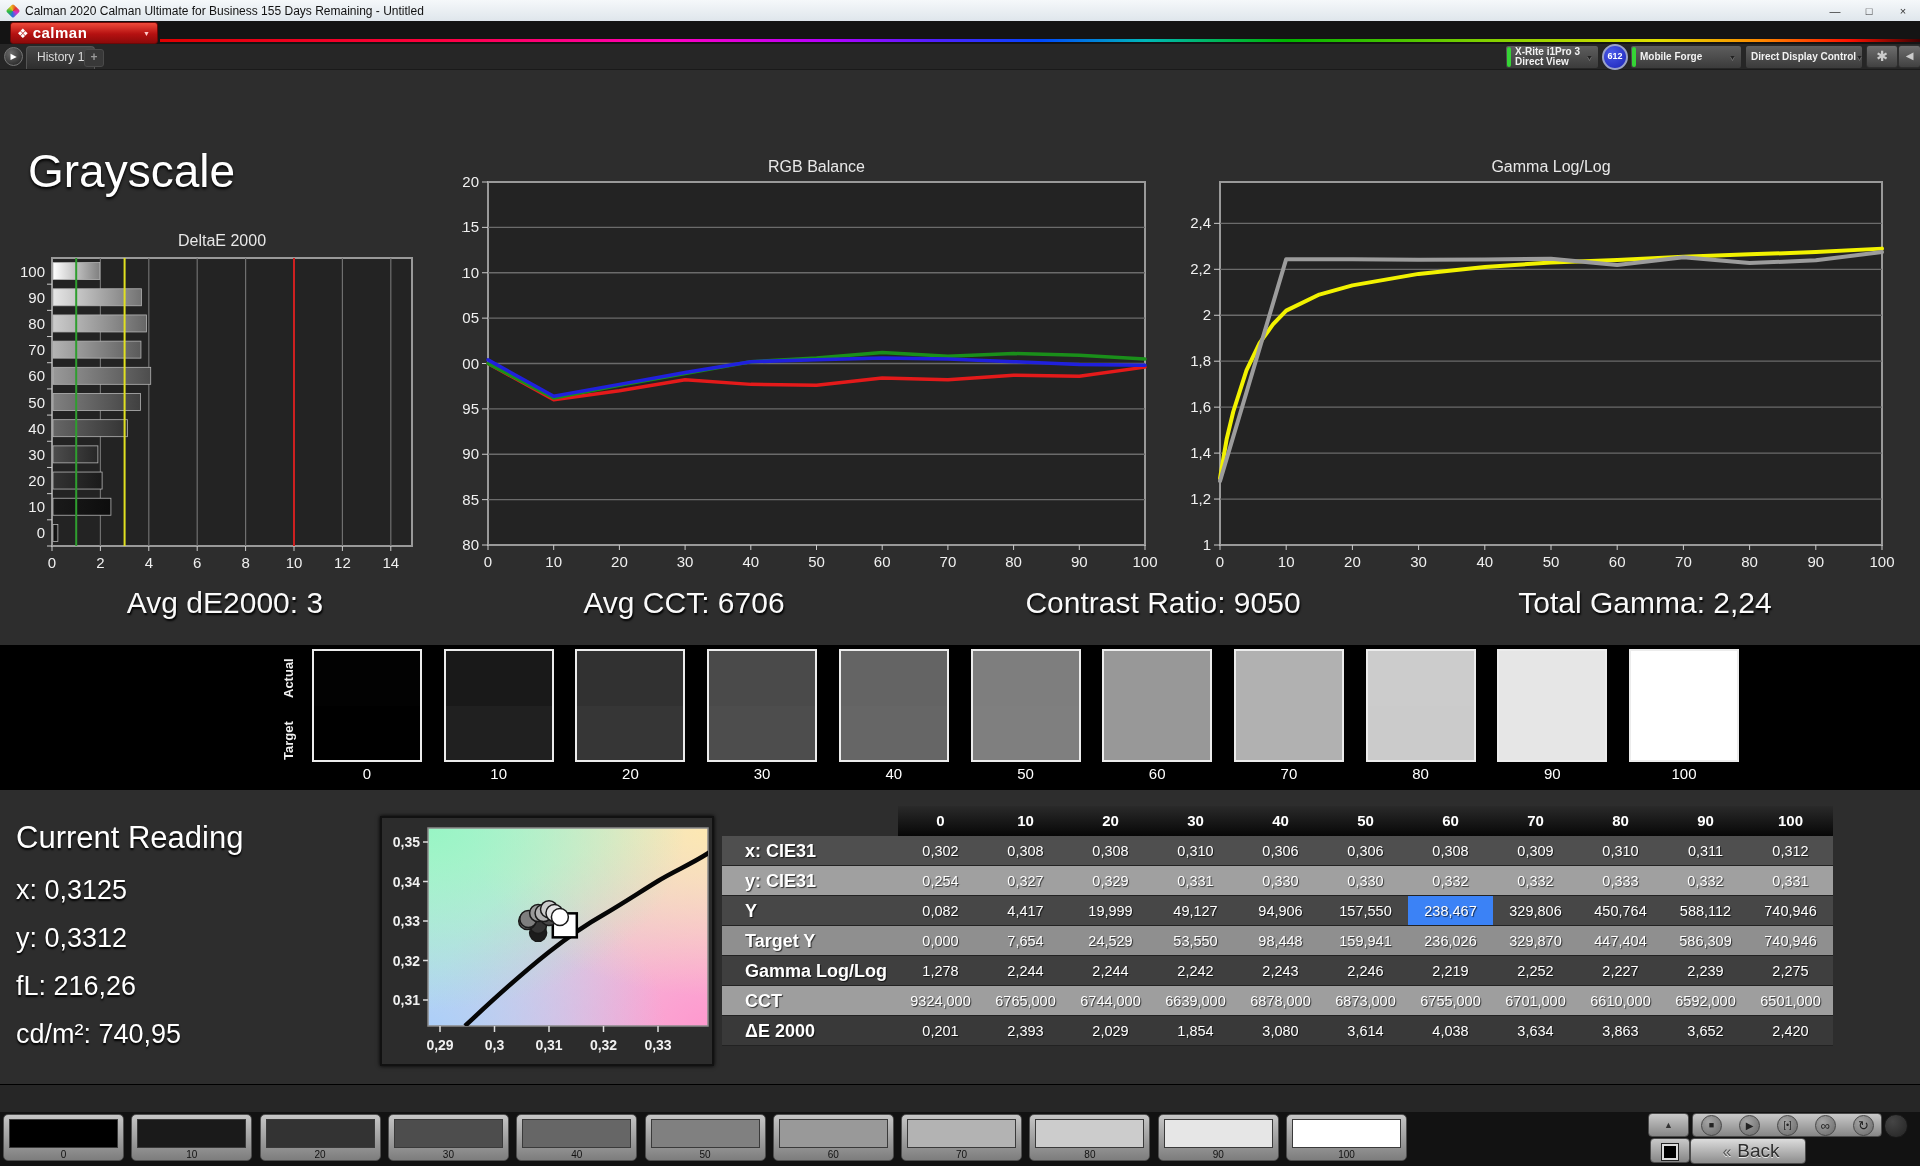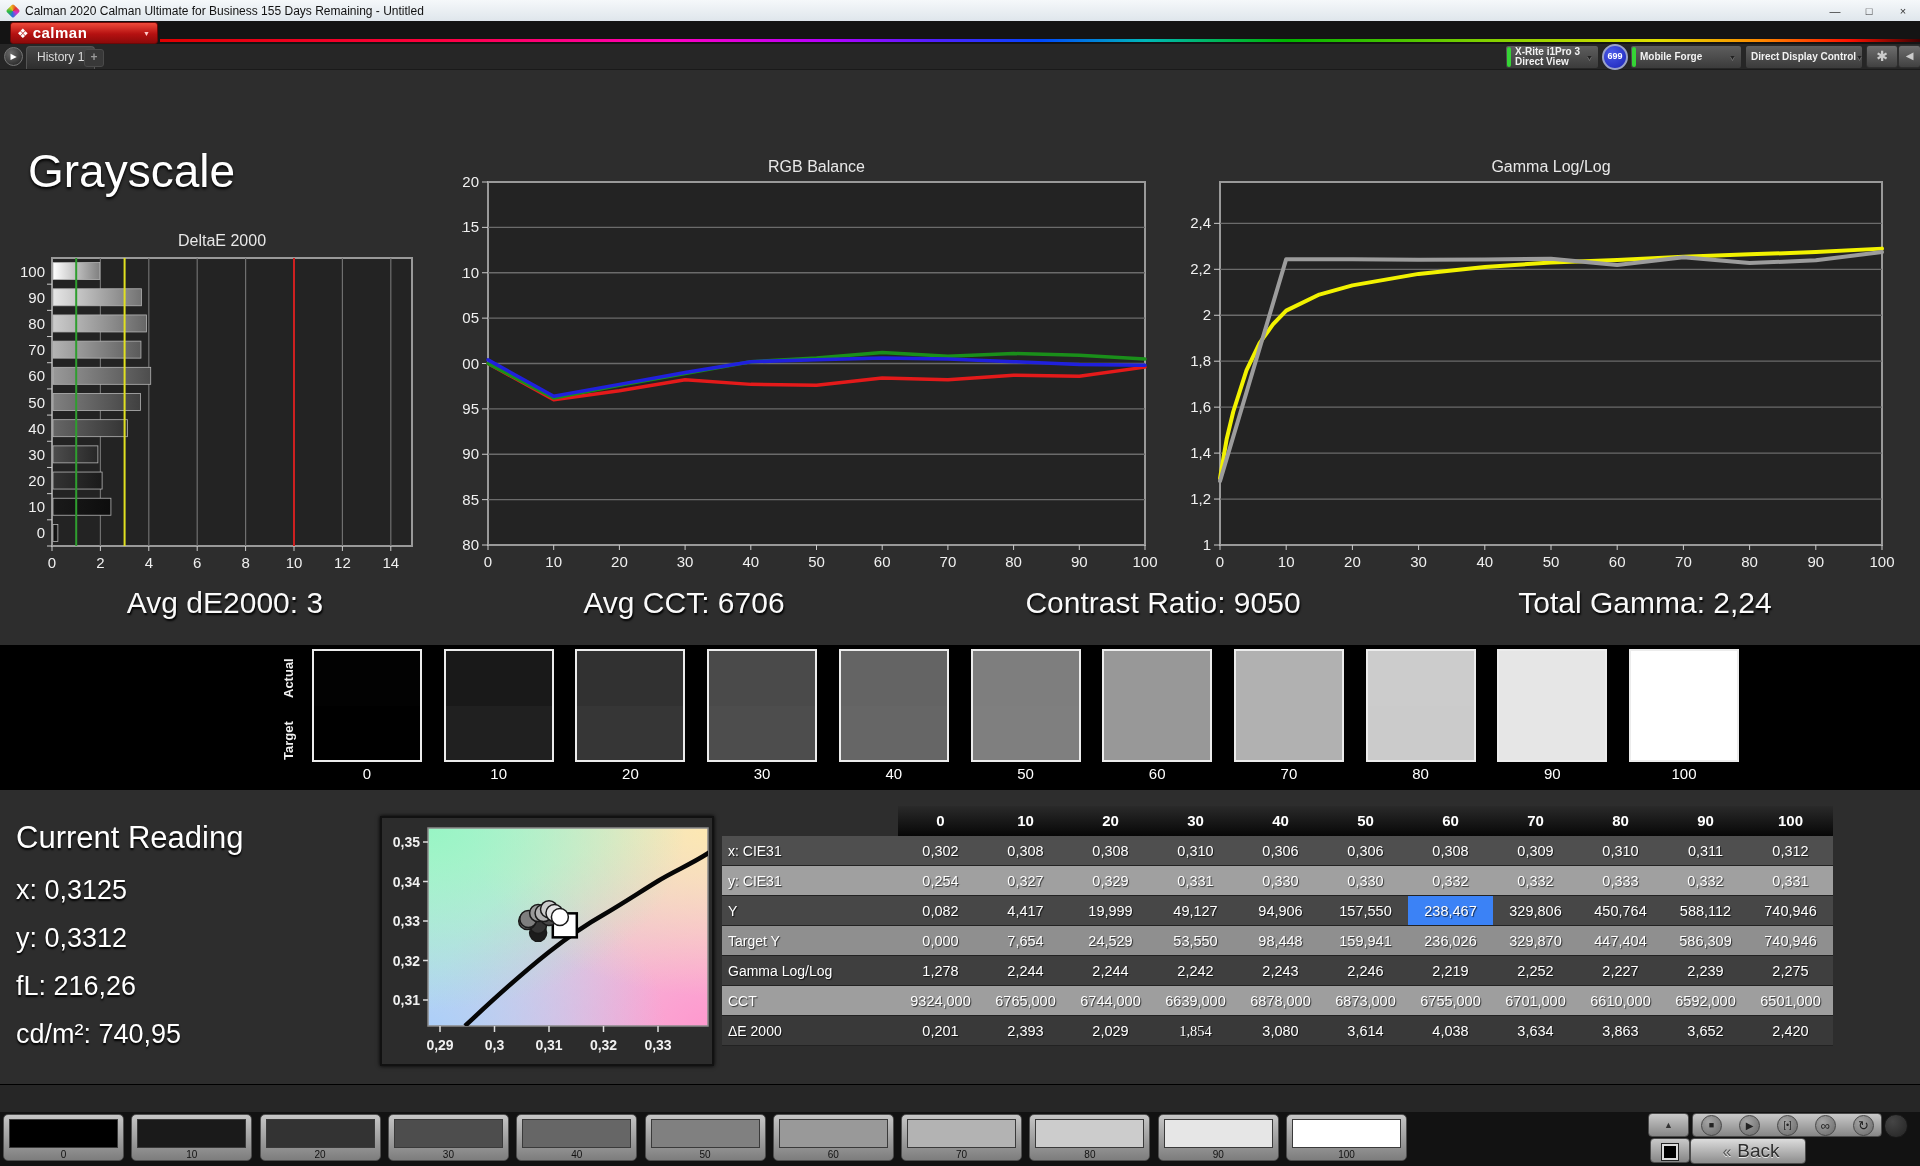--- a/index.html
+++ b/index.html
@@ -70,21 +70,21 @@
       radial-gradient(at 100% 0%,rgba(255,232,175,.95),rgba(255,232,175,0) 60%),
       radial-gradient(at 0% 100%,rgba(170,205,250,.95),rgba(170,205,250,0) 60%),
       radial-gradient(at 100% 100%,rgba(255,150,205,.95),rgba(255,150,205,0) 70%),
       linear-gradient(135deg,#c2f2dc,#f4cde2);}
   .cie-svg{position:absolute;left:0;top:0;}
   
   .dtable{position:absolute;left:722px;top:806px;display:grid;
     grid-template-columns:176px repeat(11,85px);grid-auto-rows:30px;}
   .dtable .hc{background:linear-gradient(#2a2a2a,#070707);color:#fff;font-size:15px;font-weight:bold;
     text-align:center;line-height:30px;}
-  .dtable .lc{font-size:14px;font-weight:normal;color:#fff;padding-left:6px;line-height:30px;
+  .dtable .lc{font-size:18px;font-weight:bold;color:#fff;padding-left:23px;line-height:30px;
     text-shadow:1px 1px 1px rgba(0,0,0,.7);}
   .dtable .vc{font-size:14.5px;color:#fff;text-align:center;line-height:30px;
     text-shadow:1px 1px 1px rgba(0,0,0,.7);}
   
   .bbar{position:absolute;left:0;top:1084px;width:1920px;height:82px;
     background:linear-gradient(180deg,#262626 0 27px,#121212 27px 100%);border-top:1px solid #000;}
   .bbtn{position:absolute;top:29px;width:121px;height:47px;border-radius:5px;box-sizing:border-box;
     background:linear-gradient(#c6c6c6,#7d7d7d);border:1px solid #4e4e4e;}
   .bbtn .sw{margin:4px 5px 0;height:27px;border:1px solid #3a3a3a;}
   .bbtn .lb{text-align:center;font-size:10px;color:#111;line-height:13px;}
@@ -150,21 +150,21 @@
         </div>
         <div class="dd" style="left: 1745px; width: 116px;">
           <div class="dd-accent" style="background: rgb(232, 212, 0);"></div>
           <div class="dd-text">
             <div class="dd-l1">Direct Display Control</div>
             <div class="dd-l2"></div>
           </div>
           <div class="dd-caret">▼</div>
         </div>
       </div>
-    <div class="badge" style="left:1602px">699</div>
+    <div class="badge" style="left:1602px">612</div>
     <div class="sqbtn" style="left:1866px;width:30px;font-size:14px;line-height:20px;">
       <span>✱</span>
     </div>
     <div class="sqbtn" style="left:1898px;width:21px;font-size:10px;line-height:20px;">
       <span>◀</span>
     </div>
   </div>
 
   <div class="pagetitle">Grayscale</div>
 
@@ -586,21 +586,21 @@
       <div class="vc" style="background: rgb(158, 158, 158); border-bottom: 1px solid rgb(34, 34, 34);">6873,000</div>
       <div class="vc" style="background: rgb(158, 158, 158); border-bottom: 1px solid rgb(34, 34, 34);">6755,000</div>
       <div class="vc" style="background: rgb(158, 158, 158); border-bottom: 1px solid rgb(34, 34, 34);">6701,000</div>
       <div class="vc" style="background: rgb(158, 158, 158); border-bottom: 1px solid rgb(34, 34, 34);">6610,000</div>
       <div class="vc" style="background: rgb(158, 158, 158); border-bottom: 1px solid rgb(34, 34, 34);">6592,000</div>
       <div class="vc" style="background: rgb(158, 158, 158); border-bottom: 1px solid rgb(34, 34, 34);">6501,000</div>
       <div class="lc" style="background: rgb(57, 57, 57); border-bottom: 1px solid rgb(34, 34, 34);">ΔE 2000</div>
       <div class="vc" style="background: rgb(57, 57, 57); border-bottom: 1px solid rgb(34, 34, 34);">0,201</div>
       <div class="vc" style="background: rgb(57, 57, 57); border-bottom: 1px solid rgb(34, 34, 34);">2,393</div>
       <div class="vc" style="background: rgb(57, 57, 57); border-bottom: 1px solid rgb(34, 34, 34);">2,029</div>
-      <div class="vc" style="background: rgb(57, 57, 57); border-bottom: 1px solid rgb(34, 34, 34); font-family: Liberation Serif, serif;">1,854</div>
+      <div class="vc" style="background: rgb(57, 57, 57); border-bottom: 1px solid rgb(34, 34, 34);">1,854</div>
       <div class="vc" style="background: rgb(57, 57, 57); border-bottom: 1px solid rgb(34, 34, 34);">3,080</div>
       <div class="vc" style="background: rgb(57, 57, 57); border-bottom: 1px solid rgb(34, 34, 34);">3,614</div>
       <div class="vc" style="background: rgb(57, 57, 57); border-bottom: 1px solid rgb(34, 34, 34);">4,038</div>
       <div class="vc" style="background: rgb(57, 57, 57); border-bottom: 1px solid rgb(34, 34, 34);">3,634</div>
       <div class="vc" style="background: rgb(57, 57, 57); border-bottom: 1px solid rgb(34, 34, 34);">3,863</div>
       <div class="vc" style="background: rgb(57, 57, 57); border-bottom: 1px solid rgb(34, 34, 34);">3,652</div>
       <div class="vc" style="background: rgb(57, 57, 57); border-bottom: 1px solid rgb(34, 34, 34);">2,420</div>
     </div>
 
   <div class="bbar" id="bbar">

